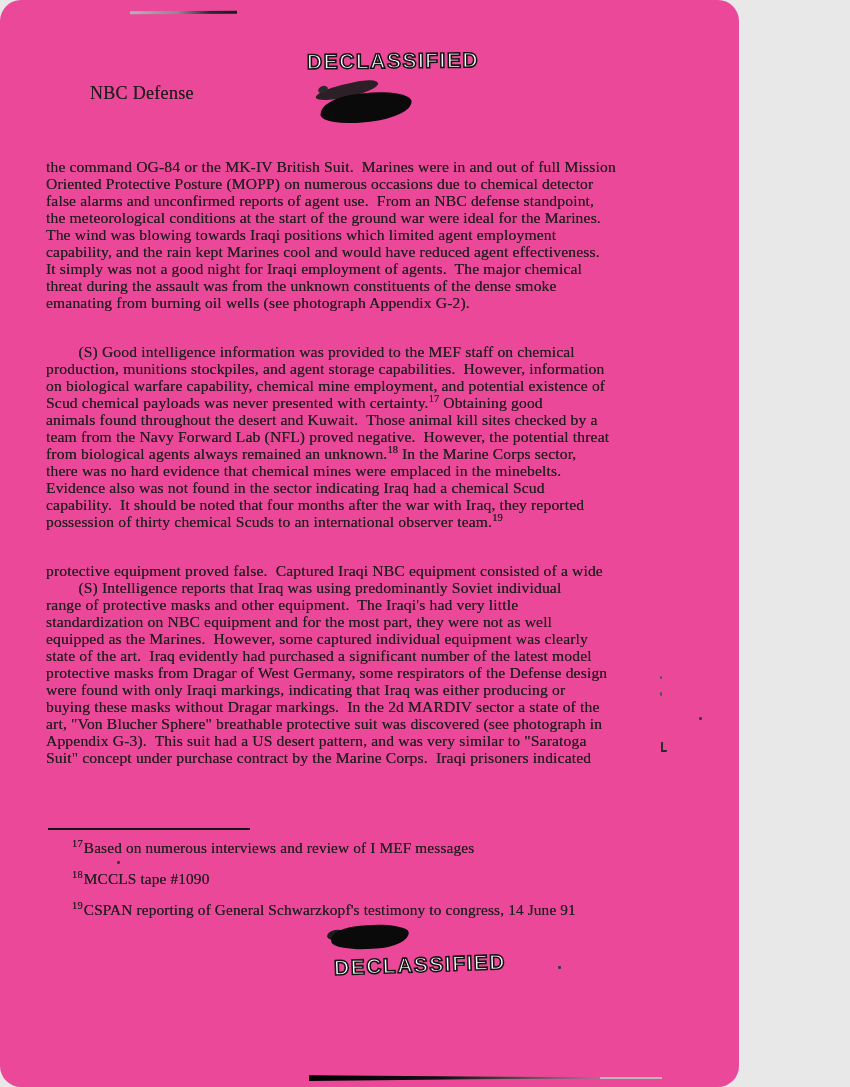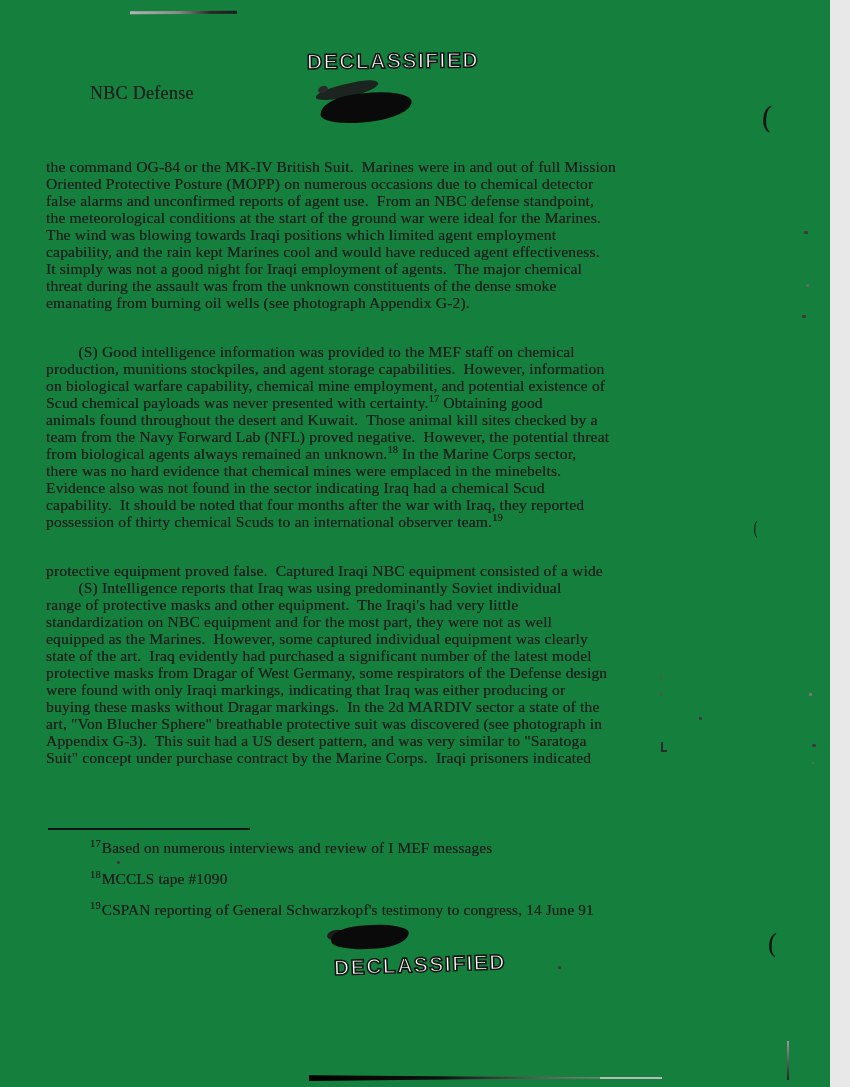--- a/index.html
+++ b/index.html
@@ -1,22 +1,23 @@
 <!DOCTYPE html>
 <html><head>
 <meta charset="utf-8">
 <style>
   html,body{margin:0;padding:0;background:#e8e8e8;}
   #page{
     position:relative;
-    width:830px;height:1087px;
-    background:#15803d;
+    width:739px;height:1087px;
+    background:#ec4899;
     overflow:hidden;
     font-family:"Liberation Serif", serif;
     color:#1f1f1f;
+    border-radius:21px;
   }
   
   .text-block{
     position:absolute;left:46px;top:150px;width:680px;
   }
   .paragraph{margin:8px 0 32px 0;}
   .tline{
     white-space:pre;
     font-size:15.6px;
     line-height:17px;
@@ -73,21 +74,20 @@
   .footnote-sep{
     position:absolute;left:48px;top:828px;width:202px;height:2px;background:#151515;
   }
   .footnotes{
     position:absolute;left:72px;top:839px;width:640px;
   }
   .footnote{
     font-size:15.3px;line-height:17px;margin-bottom:14px;
     letter-spacing:0.15px;white-space:pre;
     text-shadow:0 0 0.4px rgba(20,20,20,0.75);
-    margin-left:18px;
   }
   .footnote sup{font-size:10.5px;line-height:0;margin-right:1px;}
   
   .artifact-line-top{
     position:absolute;left:130px;top:11px;width:107px;height:3px;
     background:linear-gradient(to right,#b5b5b5,#8a8a8a 45%,#2a2a2a 75%,#1a1a1a);
     transform:rotate(-0.3deg);
   }
   .artifact-line-bottom{
     position:absolute;left:309px;top:1075px;width:296px;height:6px;

